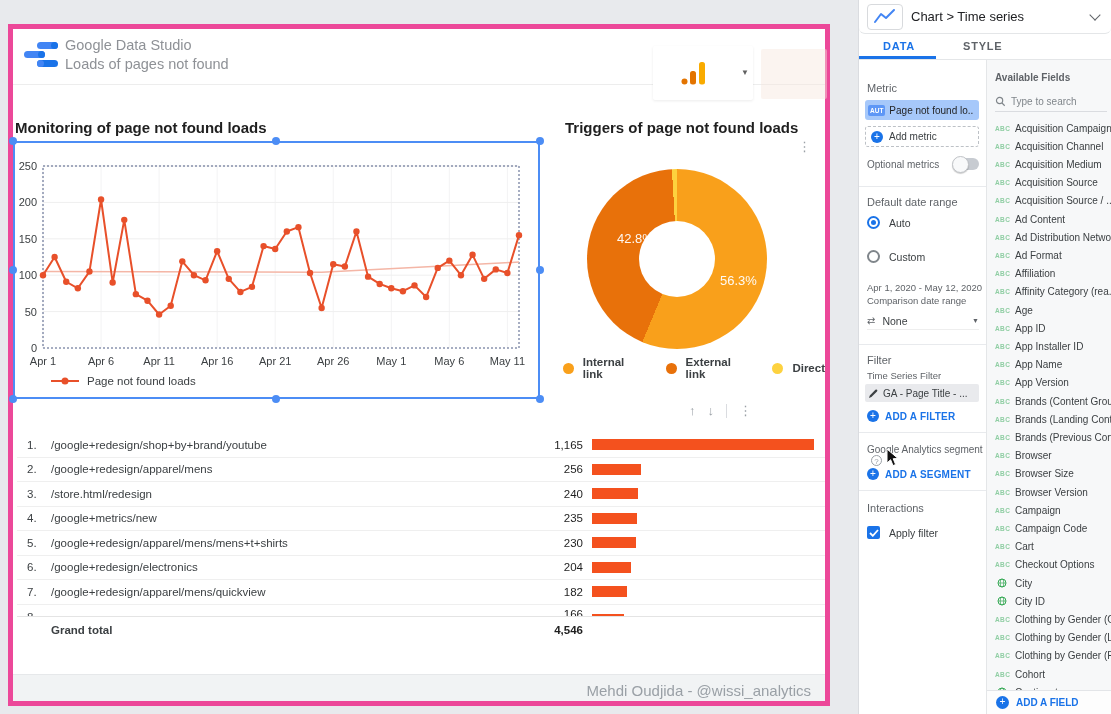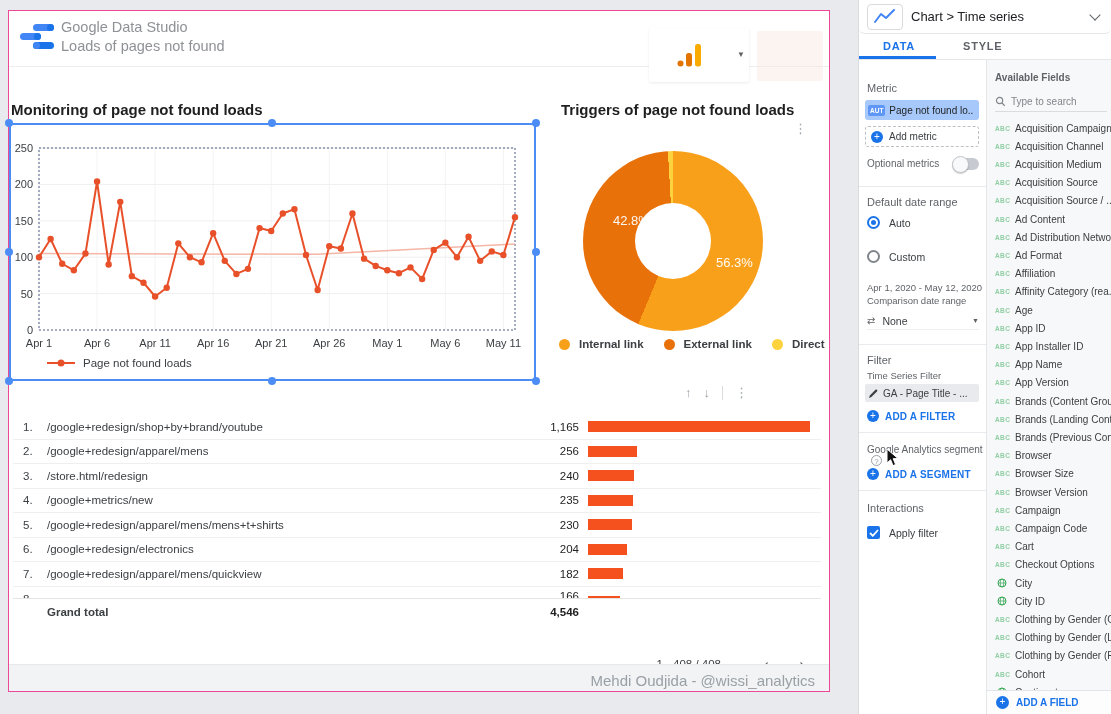--- a/index.html
+++ b/index.html
@@ -1,21 +1,21 @@
 <!DOCTYPE html>
 <html><head>
 <meta charset="utf-8">
 <style>
   * { margin:0; padding:0; box-sizing:border-box; }
   body { font-family:"Liberation Sans", sans-serif; background:#E8EAED; }
   #stage { position:relative; width:1111px; height:714px; background:#E8EAED; overflow:hidden; }
 
   
-  #dashboard { position:absolute; left:8px; top:10px; width:822px; height:682px;
-    background:#fff; border:1px solid #ec4899; }
+  #dashboard { position:absolute; left:8px; top:24px; width:822px; height:682px;
+    background:#fff; border:5px solid #ec4899; }
   #dash-header { position:absolute; left:0; top:0; width:100%; height:56px; border-bottom:1px solid #EDEDED; }
   #gds-logo { position:absolute; left:10px; top:11px; }
   .hdr-line { position:absolute; left:52px; color:#8E9196; font-size:14.5px; }
   #hdr-app { top:8px; } #hdr-report { top:27px; }
   #ga-card { position:absolute; left:640px; top:17px; width:100px; height:54px; background:#fff;
     border-radius:2px; box-shadow:0 1px 3px rgba(0,0,0,.08); }
   #ga-logo { position:absolute; left:28px; top:14px; }
   #ga-caret { position:absolute; left:88px; top:22px; font-size:8px; color:#616161; }
   #ghost-card { position:absolute; left:748px; top:20px; width:66px; height:50px;
     background:rgba(246,230,222,.45); border-radius:2px; }
@@ -89,21 +89,21 @@
   #metric-chip { position:absolute; left:6px; top:40px; width:114px; height:20px; background:#A6C8FA;
     border-radius:3px; display:flex; align-items:center; gap:4px; padding:0 3px; cursor:pointer; }
   #metric-badge { background:#5E97F6; color:#fff; font-size:6.5px; font-weight:bold; border-radius:2px;
     padding:2px 2px; }
   #metric-chip-label { font-size:10px; color:#1F1F1F; white-space:nowrap; overflow:hidden; }
   #add-metric { position:absolute; left:6px; top:66px; width:114px; height:21px; border:1px dashed #BDC1C6;
     border-radius:3px; display:flex; align-items:center; gap:6px; padding:0 5px; cursor:pointer; }
   .plus-circle { width:12px; height:12px; border-radius:50%; background:#1A73E8; color:#fff; font-size:10px;
     line-height:11px; text-align:center; flex:0 0 auto; }
   .action-txt { font-size:10px; color:#3C4043; }
-  #optional-row { position:absolute; left:8px; top:98px; width:112px; display:flex; justify-content:space-between; }
+  #optional-row { position:absolute; left:8px; top:98px; width:112px; display:flex; justify-content:space-between; align-items:center; }
   #optional-label { font-size:10px; color:#5F6368; }
   #toggle { width:26px; height:12px; background:#C7CBD1; border-radius:6px; position:relative; cursor:pointer; }
   #toggle::after { content:""; position:absolute; left:-1px; top:-2px; width:15px; height:15px; border-radius:50%;
     background:#F8F9FA; border:1px solid #C0C3C7; box-shadow:0 1px 1px rgba(0,0,0,.2); }
   .radio-row { position:absolute; left:8px; display:flex; align-items:center; gap:9px; cursor:pointer; }
   .radio { width:13px; height:13px; border-radius:50%; border:2px solid #80868B; position:relative; }
   .radio.sel { border-color:#1A73E8; }
   .radio.sel::after { content:""; position:absolute; left:2.1px; top:2.1px; width:5px; height:5px; border-radius:50%; background:#1A73E8; }
   .radio-lab { font-size:10.5px; color:#3C4043; }
   #none-row { position:absolute; left:8px; top:252px; width:112px; height:18px; display:flex; align-items:center;

